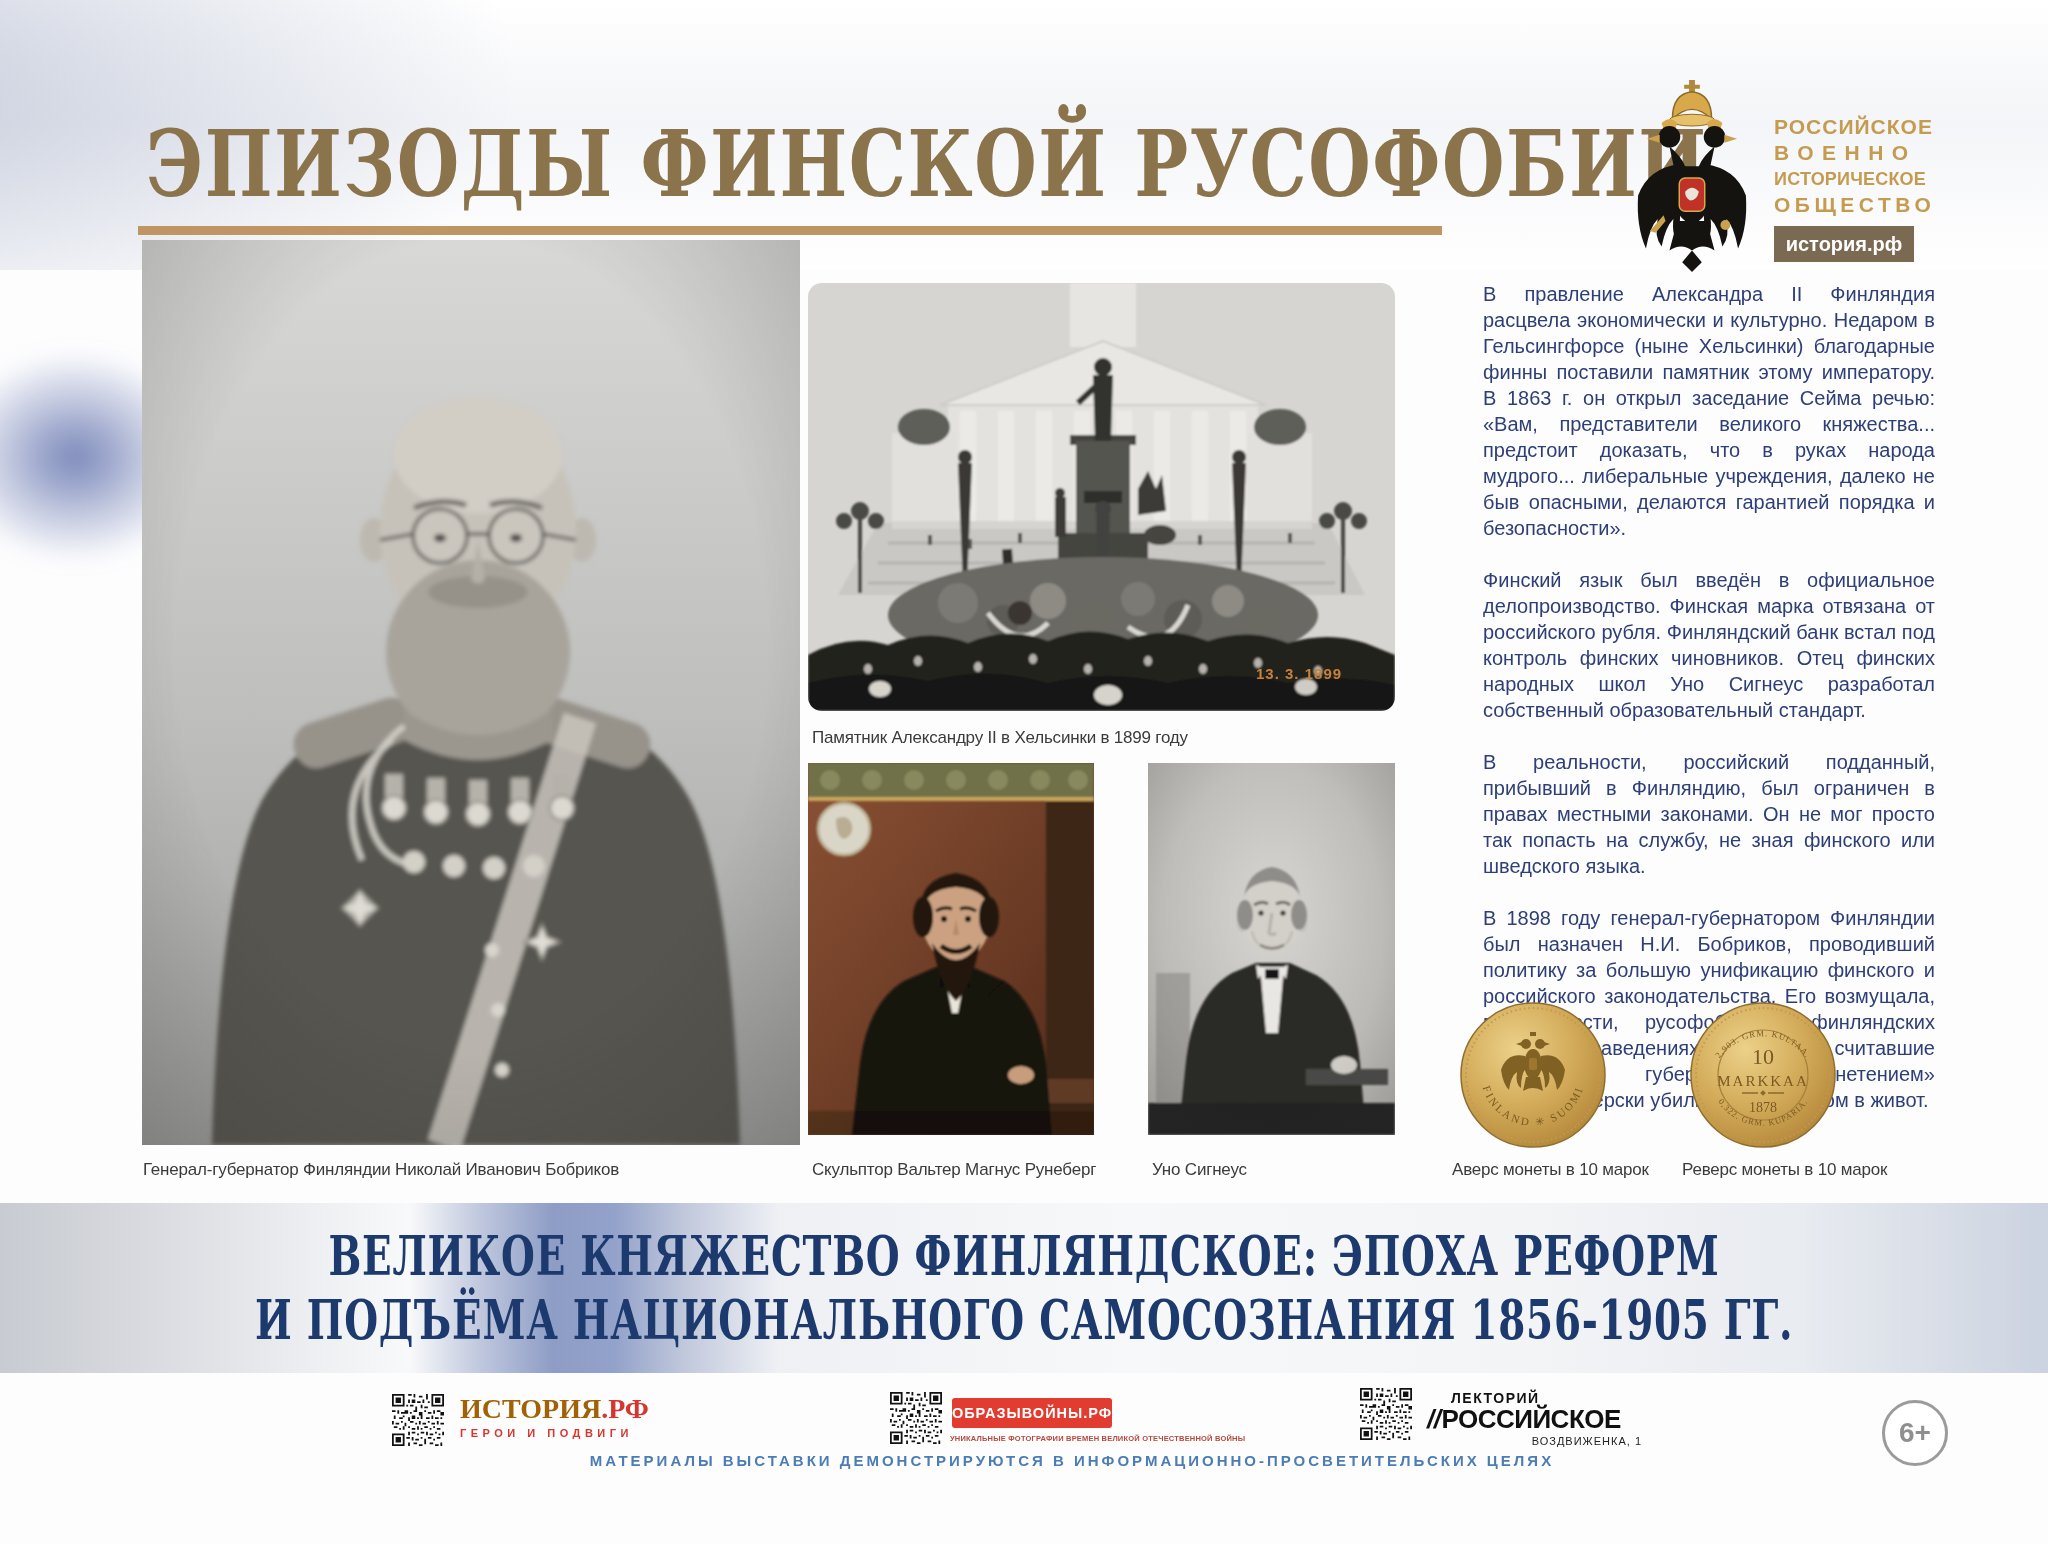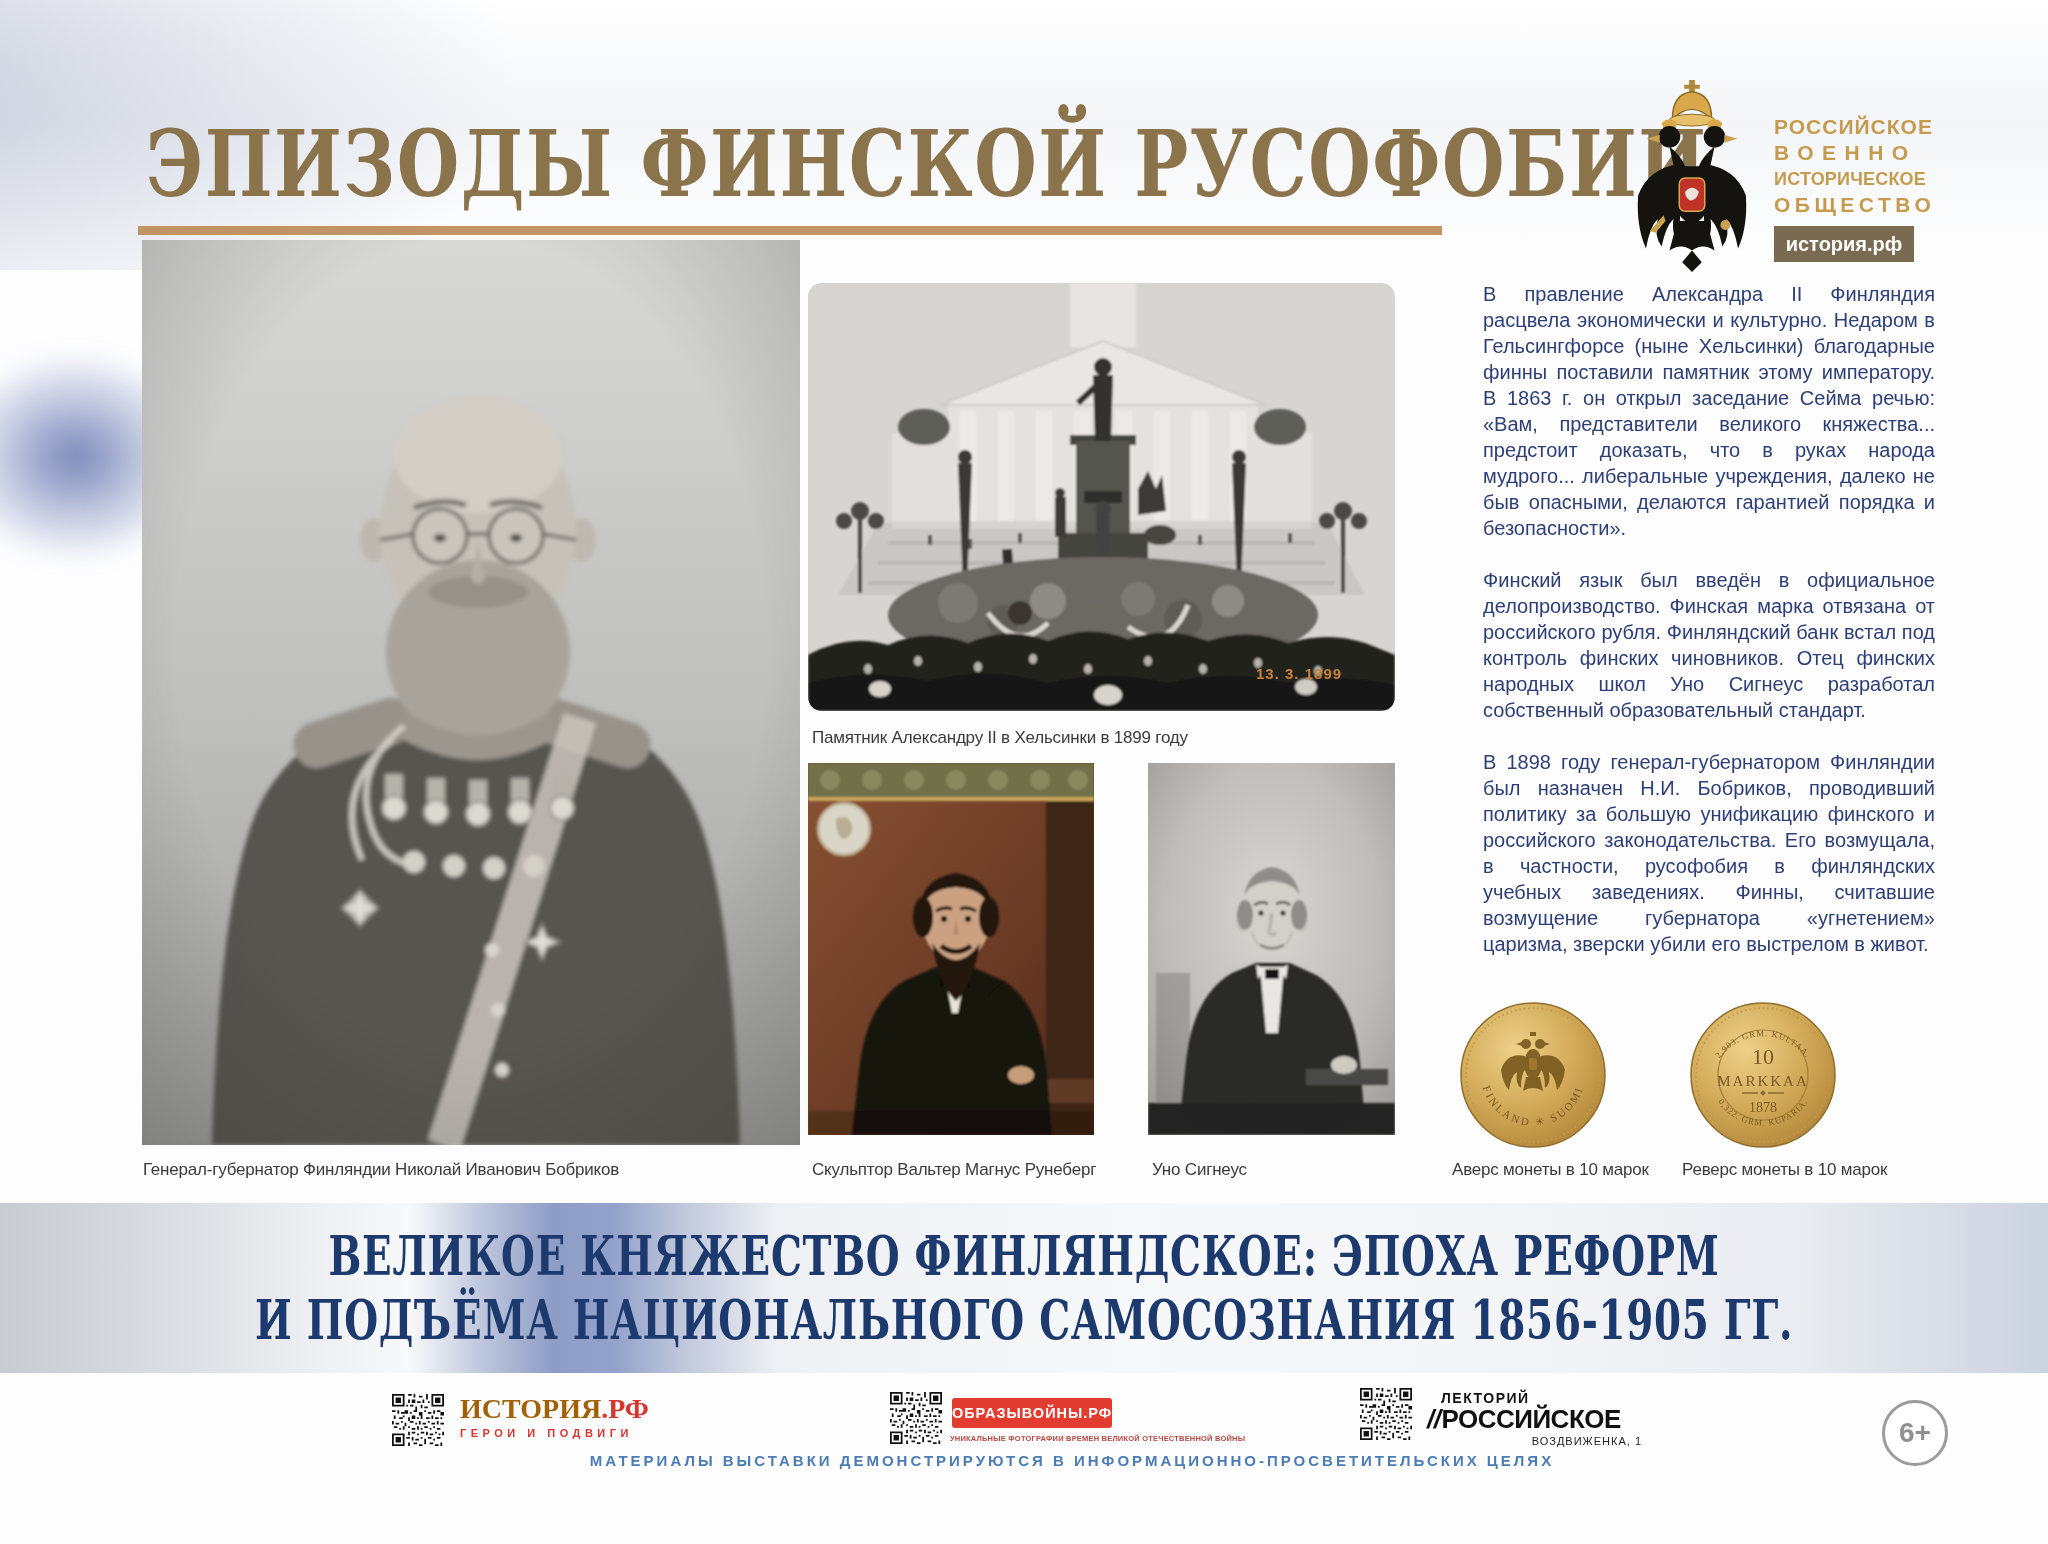--- a/index.html
+++ b/index.html
@@ -81,21 +81,21 @@
   .istoria{position:absolute;left:460px;top:1394px;}
   .ibrand{font-family:"Liberation Serif",serif;font-weight:bold;font-size:28px;line-height:30px;}
   .ib-black{color:#a16207}.ib-red{color:#d6362e}
   .itag{margin-top:3px;color:#d6362e;font-size:11px;font-weight:bold;letter-spacing:4.5px;white-space:nowrap;}
   .obox{position:absolute;left:952px;top:1398px;width:160px;height:30px;background:#e23c30;
     border-radius:3px;color:#fff;font-size:14.5px;font-weight:bold;letter-spacing:1px;
     display:flex;align-items:center;justify-content:center;white-space:nowrap;}
   .otag{position:absolute;left:950px;top:1434px;width:170px;color:#b5483f;
     font-size:7.5px;font-weight:bold;letter-spacing:.2px;white-space:nowrap;}
   .lect{position:absolute;left:1427px;top:1390px;width:215px;}
-  .l1{font-size:14px;font-weight:bold;color:#111;letter-spacing:1.5px;margin-left:14px;}
+  .l1{font-size:14px;font-weight:bold;color:#111;letter-spacing:1.5px;margin-left:24px;}
   .l2{font-size:26px;font-weight:bold;color:#111;line-height:27px;letter-spacing:-.5px;white-space:nowrap;}
   .l2 .sl{font-style:italic;margin-right:1px;}
   .l3{font-size:11px;color:#222;letter-spacing:1px;text-align:right;margin-top:2px;}
   .age{position:absolute;left:1882px;top:1400px;width:60px;height:60px;border:3px solid #9b9b9b;
     border-radius:50%;color:#8f8f8f;font-size:28px;font-weight:bold;
     display:flex;align-items:center;justify-content:center;background:#fff;}
   .disclaimer{position:absolute;left:0;top:1452px;width:2048px;text-align:center;
     color:#4b7cb5;font-size:15px;font-weight:bold;letter-spacing:3px;padding-left:48px;}
 </style>
 </head>
@@ -418,20 +418,21 @@
         <rect x="0" y="340" width="247" height="32" fill="#232120"></rect>
       </g>
       <rect width="247" height="372" fill="url(#vign)" opacity=".5"></rect>
     </svg>
   </figure>
   <figcaption class="caption cap-cygnaeus">Уно Сигнеус</figcaption>
 
   <section class="abs article">
     <p>В правление Александра II Финляндия расцвела экономически и культурно. Недаром в Гельсингфорсе (ныне Хельсинки) благодарные финны поставили памятник этому императору. В 1863 г. он открыл заседание Сейма речью: «Вам, представители великого княжества... предстоит доказать, что в руках народа мудрого... либеральные учреждения, далеко не быв опасными, делаются гарантией порядка и безопасности».</p>
     <p>Финский язык был введён в официальное делопроизводство. Финская марка отвязана от российского рубля. Финляндский банк встал под контроль финских чиновников. Отец финских народных школ Уно Сигнеус разработал собственный образовательный стандарт.</p>
+    <p>В реальности, российский подданный, прибывший в Финляндию, был ограничен в правах местными законами. Он не мог просто так попасть на службу, не зная финского или шведского языка.</p>
     <p>В 1898 году генерал-губернатором Финляндии был назначен Н.И. Бобриков, проводивший политику за большую унификацию финского и российского законодательства. Его возмущала, в частности, русофобия в финляндских учебных заведениях. Финны, считавшие возмущение губернатора «угнетением» царизма, зверски убили его выстрелом в живот.</p>
   </section>
 
   <figure class="coin coin-obverse">
     <svg viewBox="0 0 150 150">
       <circle cx="75" cy="75" r="72" fill="url(#gold)" stroke="#8f6d2c" stroke-width="1.5"></circle>
       <circle cx="75" cy="75" r="67" fill="none" stroke="#c29a4a" stroke-width="2" stroke-dasharray="1.5 3"></circle>
       <g transform="translate(75,64)" fill="#7d5d20" opacity=".95">
         <path d="M-3,-32 h6 v4 h-6 z"></path>
         <circle cx="-7" cy="-20" r="5"></circle>

